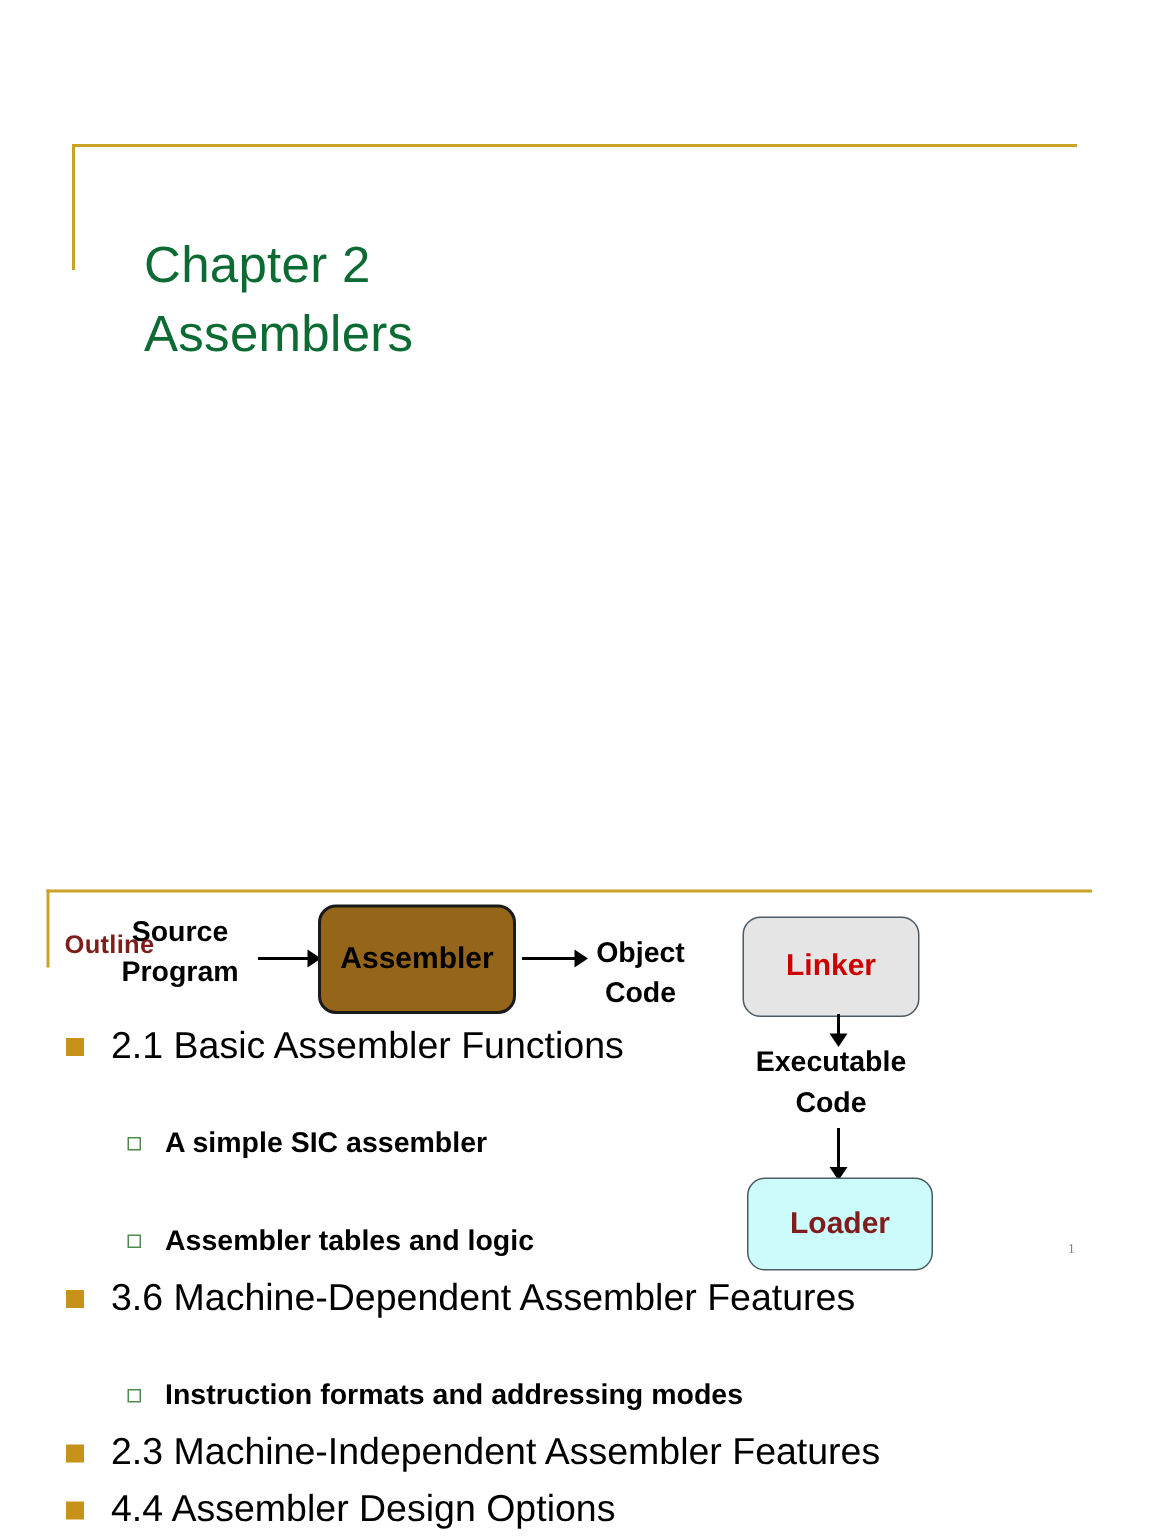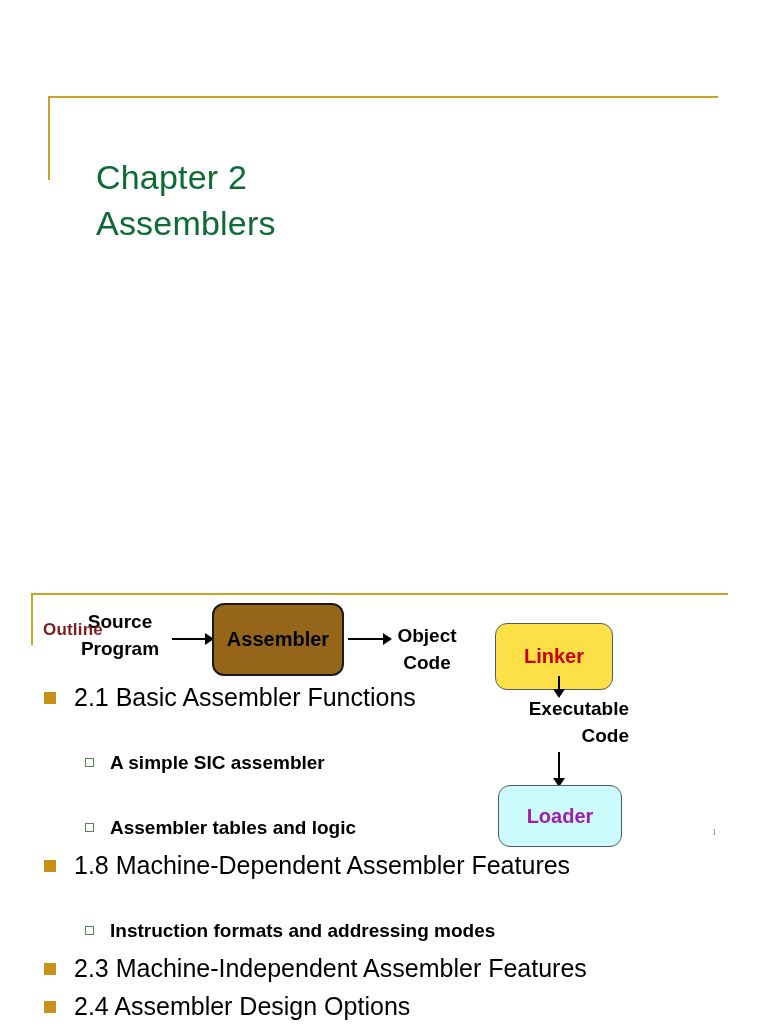--- a/index.html
+++ b/index.html
@@ -74,33 +74,33 @@
   }
   #box-assembler {
     left: 212px; top: 318px;
     width: 132px; height: 73px;
     background: #95661a;
     border: 2px solid #1a1a1a;
     color: #000000;
     font-size: 20px;
   }
   #box-linker {
-    left: 495px; top: 338px;
+    left: 495px; top: 326px;
     width: 118px; height: 67px;
-    background: #fde047;
+    background: #e5e5e5;
     border: 1.5px solid #4d5b66;
     color: #cc0000;
     font-size: 20px;
   }
   #box-loader {
     left: 498px; top: 500px;
     width: 124px; height: 62px;
     background: #ccfbfb;
     border: 1.5px solid #4d5b66;
-    color: #a21caf;
+    color: #7f1d1d;
     font-size: 20px;
   }
 
   .arrow-h {
     position: absolute;
     height: 12px;
   }
   .arrow-h .shaft {
     position: absolute;
     left: 0; top: 5px;
@@ -136,21 +136,21 @@
     border-top: 9px solid #000;
   }
 
   #arrow-src { left: 172px; top: 348px; width: 42px; }
   #arrow-obj { left: 348px; top: 348px; width: 44px; }
   #arrow-link-exec { left: 553px; top: 391px; height: 22px; }
   #arrow-exec-load { left: 553px; top: 467px; height: 35px; }
 
   #label-source   { left: 58px;  top: 323px; width: 124px; }
   #label-object   { left: 382px; top: 323px; width: 90px; margin-top: 14px; }
-  #label-exec     { left: 479px; top: 410px; width: 150px; text-align: right; }
+  #label-exec     { left: 479px; top: 410px; width: 150px; }
 
   #page-number {
     position: absolute;
     left: 712px;
     top: 542px;
     font-size: 9px;
     color: #808080;
     font-family: "Liberation Serif", serif;
   }
 
@@ -274,19 +274,19 @@
 
   <div class="rule-h" id="outline-rule-h"></div>
   <div class="rule-v" id="outline-rule-v"></div>
 
   <h2 id="outline-heading">Outline</h2>
 
   <div id="outline-list">
       <div class="li li-1"><span class="bullet-1"></span><span>2.1 Basic Assembler Functions</span></div>
       <div class="li li-2"><span class="bullet-2"></span><span>A simple SIC assembler</span></div>
       <div class="li li-2"><span class="bullet-2"></span><span>Assembler tables and logic</span></div>
-      <div class="li li-1"><span class="bullet-1"></span><span>1.8 Machine-Dependent Assembler Features</span></div>
+      <div class="li li-1"><span class="bullet-1"></span><span>3.6 Machine-Dependent Assembler Features</span></div>
       <div class="li li-2"><span class="bullet-2"></span><span>Instruction formats and addressing modes</span></div>
       <div class="li li-1"><span class="bullet-1"></span><span>2.3 Machine-Independent Assembler Features</span></div>
-      <div class="li li-1"><span class="bullet-1"></span><span>2.4 Assembler Design Options</span></div>
+      <div class="li li-1"><span class="bullet-1"></span><span>4.4 Assembler Design Options</span></div>
       <div class="li li-2"><span class="bullet-2"></span><span>Two-pass</span></div>
     </div>
 </section>
 
 </body></html>

